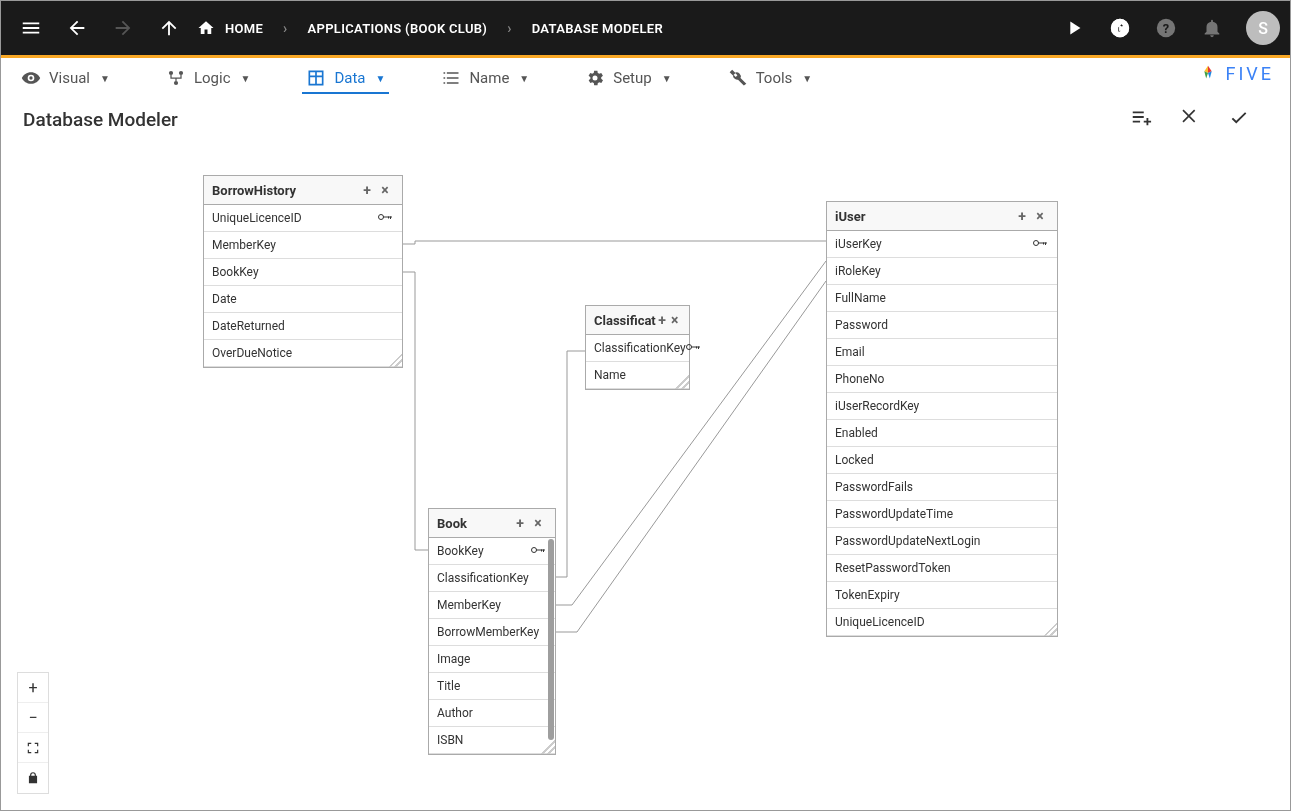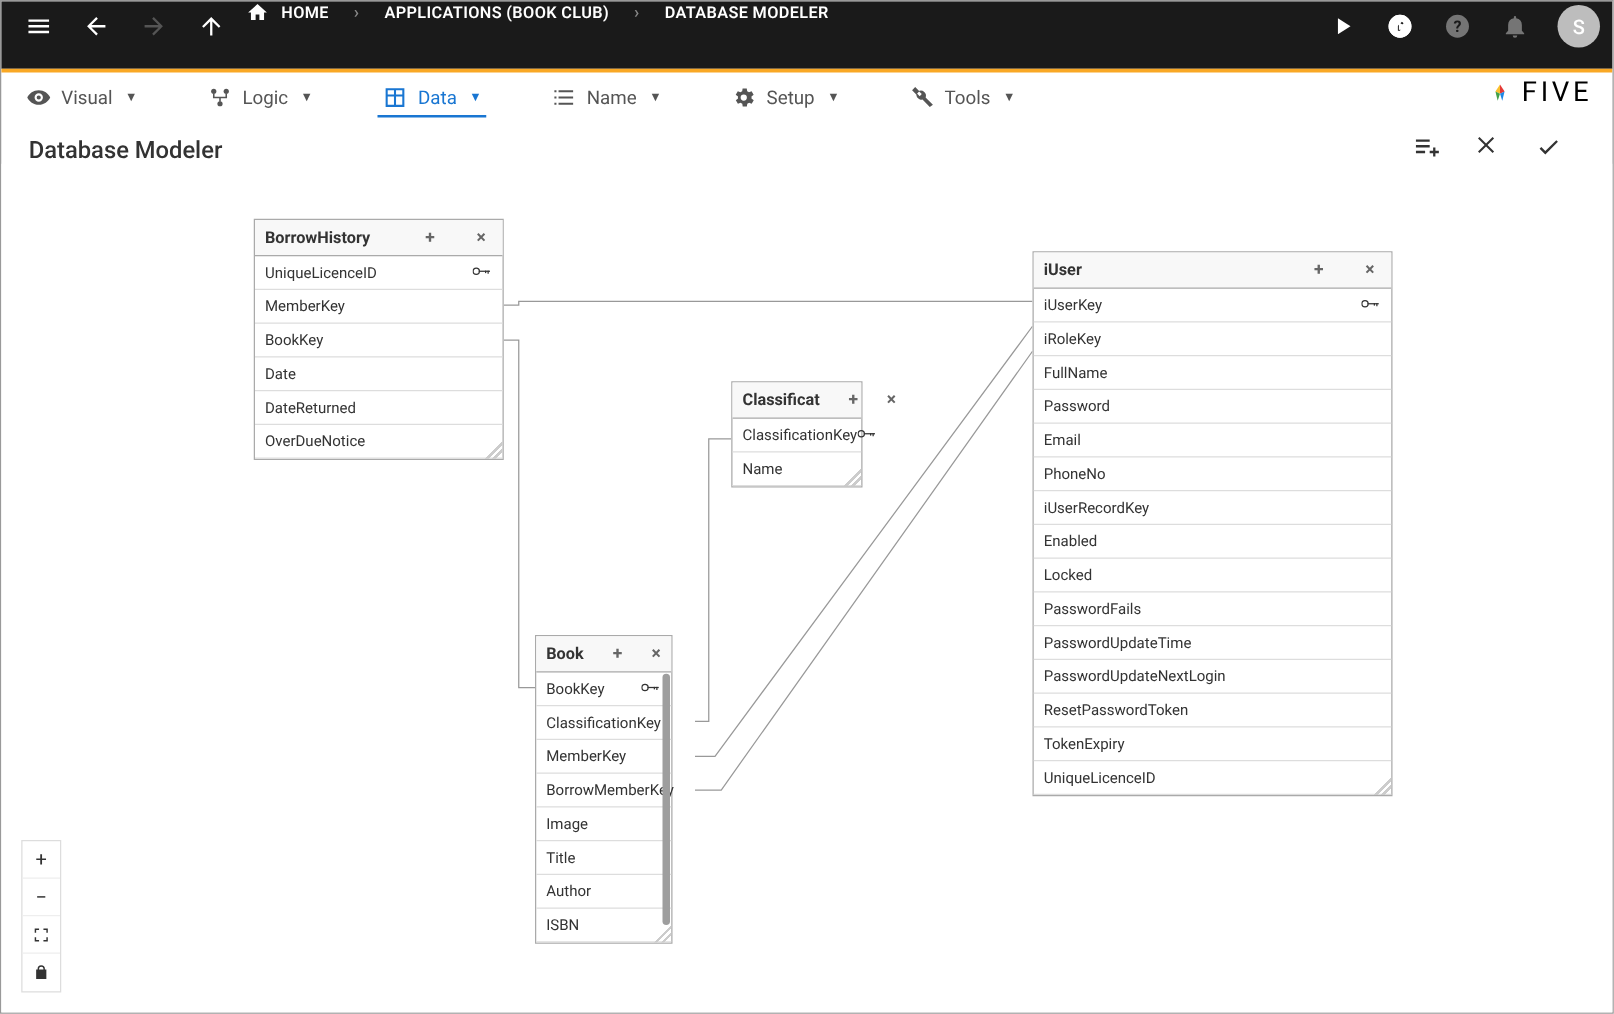--- a/index.html
+++ b/index.html
@@ -1,51 +1,51 @@
 <!DOCTYPE html>
 <html><head>
 <meta charset="utf-8">
 <style>
 * { box-sizing: border-box; margin: 0; padding: 0; }
 body { font-family: Roboto, "Segoe UI", Arial, sans-serif; width: 1291px; height: 811px; overflow: hidden; background: #fff; border: 1px solid #999; position: relative; }
 
 
-.top-header { height: 54px; background: #1a1a1a; display: flex; align-items: flex-start; padding: 0 10px; color: #fff; }
+.top-header { height: 54px; background: #1a1a1a; display: flex; align-items: center; padding: 0 10px; color: #fff; }
 .top-header .left-icons { display: flex; align-items: center; gap: 6px; }
 .top-header .icon-btn { width: 40px; height: 40px; display: flex; align-items: center; justify-content: center; color: #fff; cursor: pointer; border-radius: 50%; }
 .top-header .icon-btn.disabled { color: #555; }
 .breadcrumb { display: flex; align-items: center; margin-left: 8px; font-size: 13px; font-weight: 600; letter-spacing: 0.3px; }
 .breadcrumb .crumb { padding: 0 4px; cursor: pointer; }
 .breadcrumb .chev { color: #888; padding: 0 16px; font-size: 14px; }
 .top-header .right-icons { margin-left: auto; display: flex; align-items: center; gap: 6px; }
 .avatar { width: 34px; height: 34px; border-radius: 50%; background: #bdbdbd; color: #fff; display: flex; align-items: center; justify-content: center; font-weight: 500; margin-left: 8px; }
 
 
 .yellow-bar { height: 3px; background: #f9a825; }
 
 
 .menu-bar { height: 40px; display: flex; align-items: center; padding: 0 16px; gap: 48px; border-bottom: 0; position: relative; }
 .menu-item { display: flex; align-items: center; gap: 8px; font-size: 15px; color: #555; cursor: pointer; padding: 6px 4px; }
 .menu-item.active { color: #1976d2; border-bottom: 2px solid #1976d2; padding-bottom: 4px; }
 .menu-item .tri { font-size: 10px; margin-left: 2px; }
-.logo-five { position: absolute; right: 16px; top: 4px; display: flex; align-items: center; gap: 6px; font-size: 22px; font-weight: 400; letter-spacing: 3px; color: #000000; }
+.logo-five { position: absolute; right: 16px; top: 4px; display: flex; align-items: center; gap: 6px; font-size: 18px; font-weight: 400; letter-spacing: 3px; color: #3b82f6; }
 
 
 .title-bar { display: flex; align-items: center; padding: 8px 22px 0 22px; }
 .page-title { font-size: 19px; font-weight: 500; color: #333; }
 .title-actions { margin-left: auto; display: flex; gap: 28px; padding-right: 18px; }
 .title-actions .act { cursor: pointer; }
 
 
 .canvas { position: absolute; top: 130px; left: 0; right: 0; bottom: 0; background: #fff; }
 .canvas svg.lines { position: absolute; top:0; left:0; width:100%; height:100%; pointer-events:none; }
 
 
 .tbl { position: absolute; background: #fff; border: 1px solid #aaa; font-size: 12px; color: #333; }
-.tbl .tbl-head { display: flex; align-items: center; border-bottom: 1px solid #aaa; padding: 6px 8px; font-weight: 700; background: #f8f8f8; gap: 23px; }
+.tbl .tbl-head { display: flex; align-items: center; border-bottom: 1px solid #aaa; padding: 6px 8px; font-weight: 700; background: #f8f8f8; }
 .tbl .tbl-head .tbl-title { flex: 1; font-size: 13px; }
 .tbl .tbl-head .hbtn { width: 18px; text-align: center; color: #666; cursor: pointer; font-size: 14px; }
 .tbl .field { display: flex; align-items: center; border-bottom: 1px solid #ddd; padding: 6px 8px; height: 27px; position: relative; }
 .tbl .field:last-child { border-bottom: none; }
 .tbl .field .fname { flex: 1; }
 .tbl .field .pk { font-size: 11px; color: #333; }
 .tbl .resize { position: absolute; right: 0; bottom: 0; width: 14px; height: 14px; background: linear-gradient(135deg, transparent 50%, #ccc 50%, #ccc 60%, transparent 60%, transparent 70%, #ccc 70%, #ccc 80%, transparent 80%); }
 .tbl .scrollbar { position:absolute; right:1px; top:30px; bottom:14px; width:6px; background:#9e9e9e; border-radius:3px; }
 
 
@@ -262,21 +262,21 @@
               <rect x="10" y="7" width="18" height="2" fill="#333"></rect>
               <rect x="24" y="7" width="2" height="5" fill="#333"></rect>
               <rect x="20" y="7" width="2" height="4" fill="#333"></rect>
             </svg></span>
         </div>
         <div class="field">
           <span class="fname">Name</span>
         </div>
         <div class="resize"></div>
       </div>
-      <div class="tbl" style="left: 427px; top: 377px; width: 110px;">
+      <div class="tbl" style="left: 427px; top: 377px; width: 128px;">
         <div class="tbl-head">
           <span class="tbl-title">Book</span>
           <span class="hbtn">+</span>
           <span class="hbtn">×</span>
         </div>
         <div class="field">
           <span class="fname">BookKey</span>
           <span class="pk"><svg width="16" height="10" viewBox="0 0 32 16">
               <circle cx="6" cy="8" r="5" fill="none" stroke="#333" stroke-width="2"></circle>
               <rect x="10" y="7" width="18" height="2" fill="#333"></rect>
@@ -301,21 +301,21 @@
         </div>
         <div class="field">
           <span class="fname">Author</span>
         </div>
         <div class="field">
           <span class="fname">ISBN</span>
         </div>
         <div class="resize"></div>
         <div class="scrollbar"></div>
       </div>
-      <div class="tbl" style="left: 825px; top: 70px; width: 288px;">
+      <div class="tbl" style="left: 825px; top: 70px; width: 232px;">
         <div class="tbl-head">
           <span class="tbl-title">iUser</span>
           <span class="hbtn">+</span>
           <span class="hbtn">×</span>
         </div>
         <div class="field">
           <span class="fname">iUserKey</span>
           <span class="pk"><svg width="16" height="10" viewBox="0 0 32 16">
               <circle cx="6" cy="8" r="5" fill="none" stroke="#333" stroke-width="2"></circle>
               <rect x="10" y="7" width="18" height="2" fill="#333"></rect>

